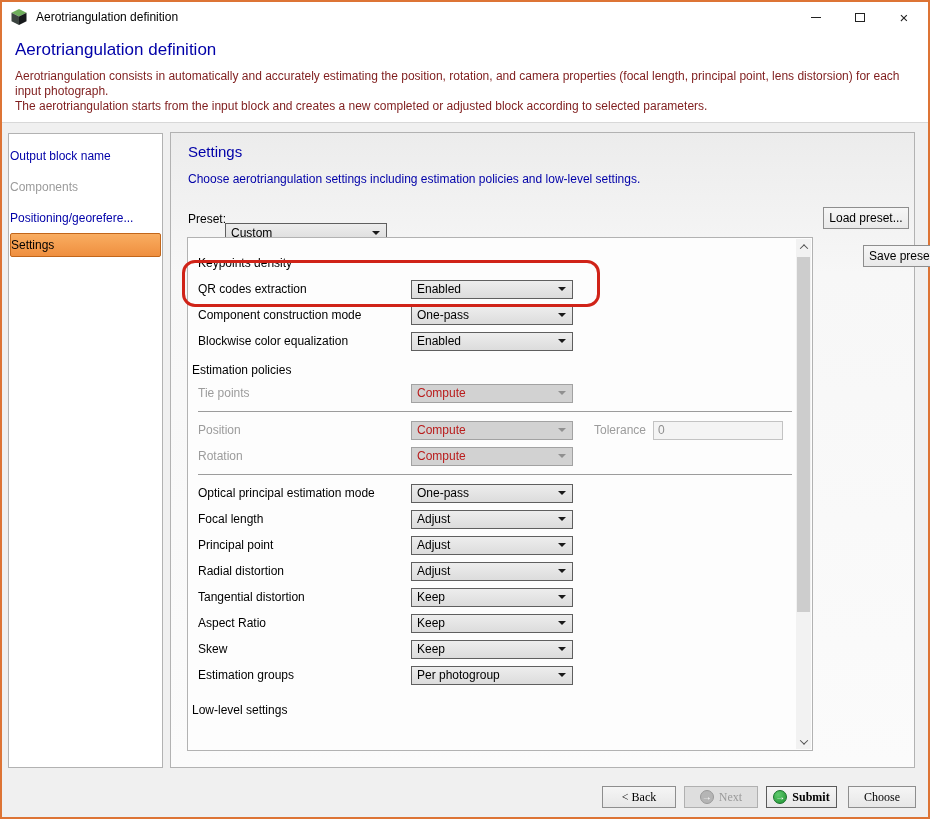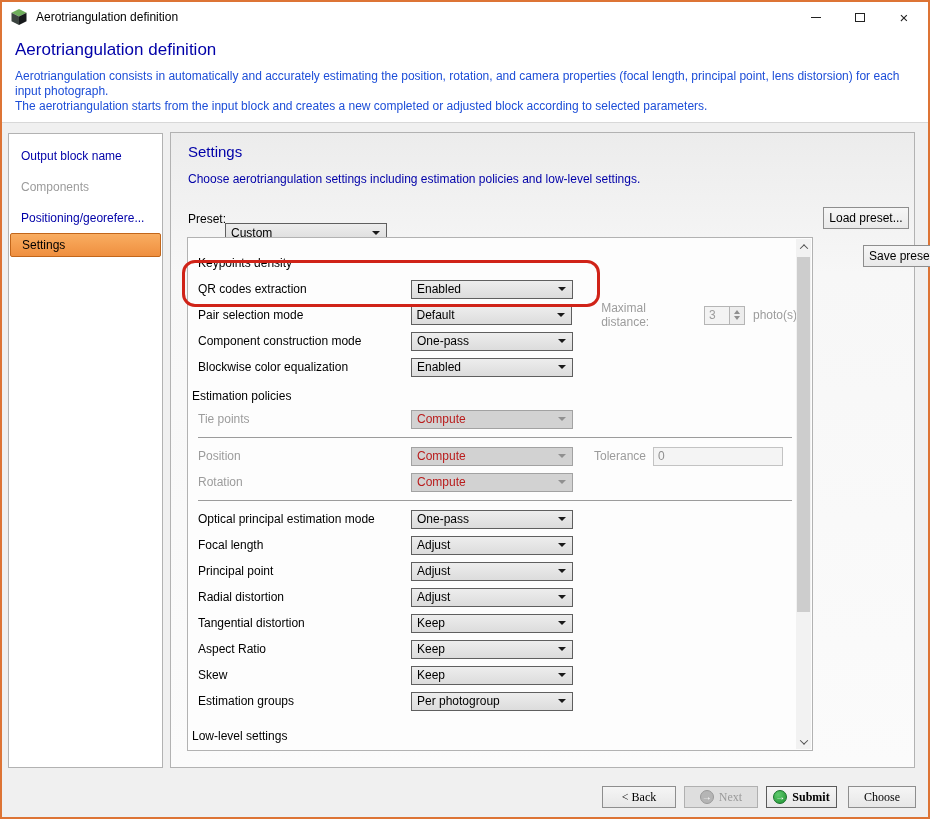--- a/index.html
+++ b/index.html
@@ -17,27 +17,27 @@
   .win-controls { position: absolute; right: 2px; top: 0; height: 30px; display: flex; }
   .win-btn { width: 44px; height: 30px; display: flex; align-items: center; justify-content: center; cursor: default; }
   .glyph-min { display: inline-block; width: 10px; height: 1px; background: #222; }
   .glyph-max { display: inline-block; width: 10px; height: 9px; border: 1px solid #222; }
   .glyph-close { font-size: 15px; color: #222; line-height: 1; }
 
   
   .header { position: absolute; left: 0; top: 30px; width: 926px; height: 91px; background: #ffffff;
             border-bottom: 1px solid #d8d8d8; padding: 8px 12px 0 13px; }
   .page-title { font-size: 17px; color: #0000a8; margin-bottom: 9px; }
-  .header p { font-size: 12px; line-height: 15px; color: #1d4ed8; }
+  .header p { font-size: 12px; line-height: 15px; color: #7f1d1d; }
 
   
   .sidebar { position: absolute; left: 6px; top: 131px; width: 155px; height: 635px;
              background: #ffffff; border: 1px solid #b2b2b2; }
   .side-item { position: absolute; left: 1px; right: 1px; height: 24px; display: flex; align-items: center;
-               padding-left: 11px; color: #0000a8; cursor: default; }
+               color: #0000a8; cursor: default; }
   .side-item.disabled { color: #9b9b9b; }
   .side-item.selected { color: #000; background: linear-gradient(180deg, #f9ad61, #ef8f3f);
                         border: 1px solid #c2661a; border-radius: 2px; }
 
   
   .panel { position: absolute; left: 168px; top: 130px; width: 745px; height: 636px;
            background: linear-gradient(180deg, #ececec 0px, #f7f7f7 140px, #fbfbfb 100%);
            border: 1px solid #b2b2b2; }
   .panel-title { position: absolute; left: 17px; top: 10px; font-size: 15px; color: #0000a8; }
   .panel-subtitle { position: absolute; left: 17px; top: 39px; font-size: 12px; color: #0000a8; }
@@ -175,36 +175,20 @@
         </div>
 
         <div class="row">
           <span class="lbl">QR codes extraction</span>
           <div class="combo">
             <span class="combo-val">Enabled</span>
             <i class="combo-arrow"></i>
           </div>
         </div>
 
-        <div class="row">
-          <span class="lbl">Pair selection mode</span>
-          <div class="combo">
-            <span class="combo-val">Default</span>
-            <i class="combo-arrow"></i>
-          </div>
-          <span class="extra-lbl ml29">Maximal distance:</span>
-          <div class="spinbox">
-            <span class="spin-val">3</span>
-            <span class="spin-arrows">
-                <i class="tri-up"></i>
-                <i class="tri-down"></i>
-              </span>
-          </div>
-          <span class="extra-lbl ml8">photo(s)</span>
-        </div>
 
         <div class="row">
           <span class="lbl">Component construction mode</span>
           <div class="combo">
             <span class="combo-val">One-pass</span>
             <i class="combo-arrow"></i>
           </div>
         </div>
 
         <div class="row">

